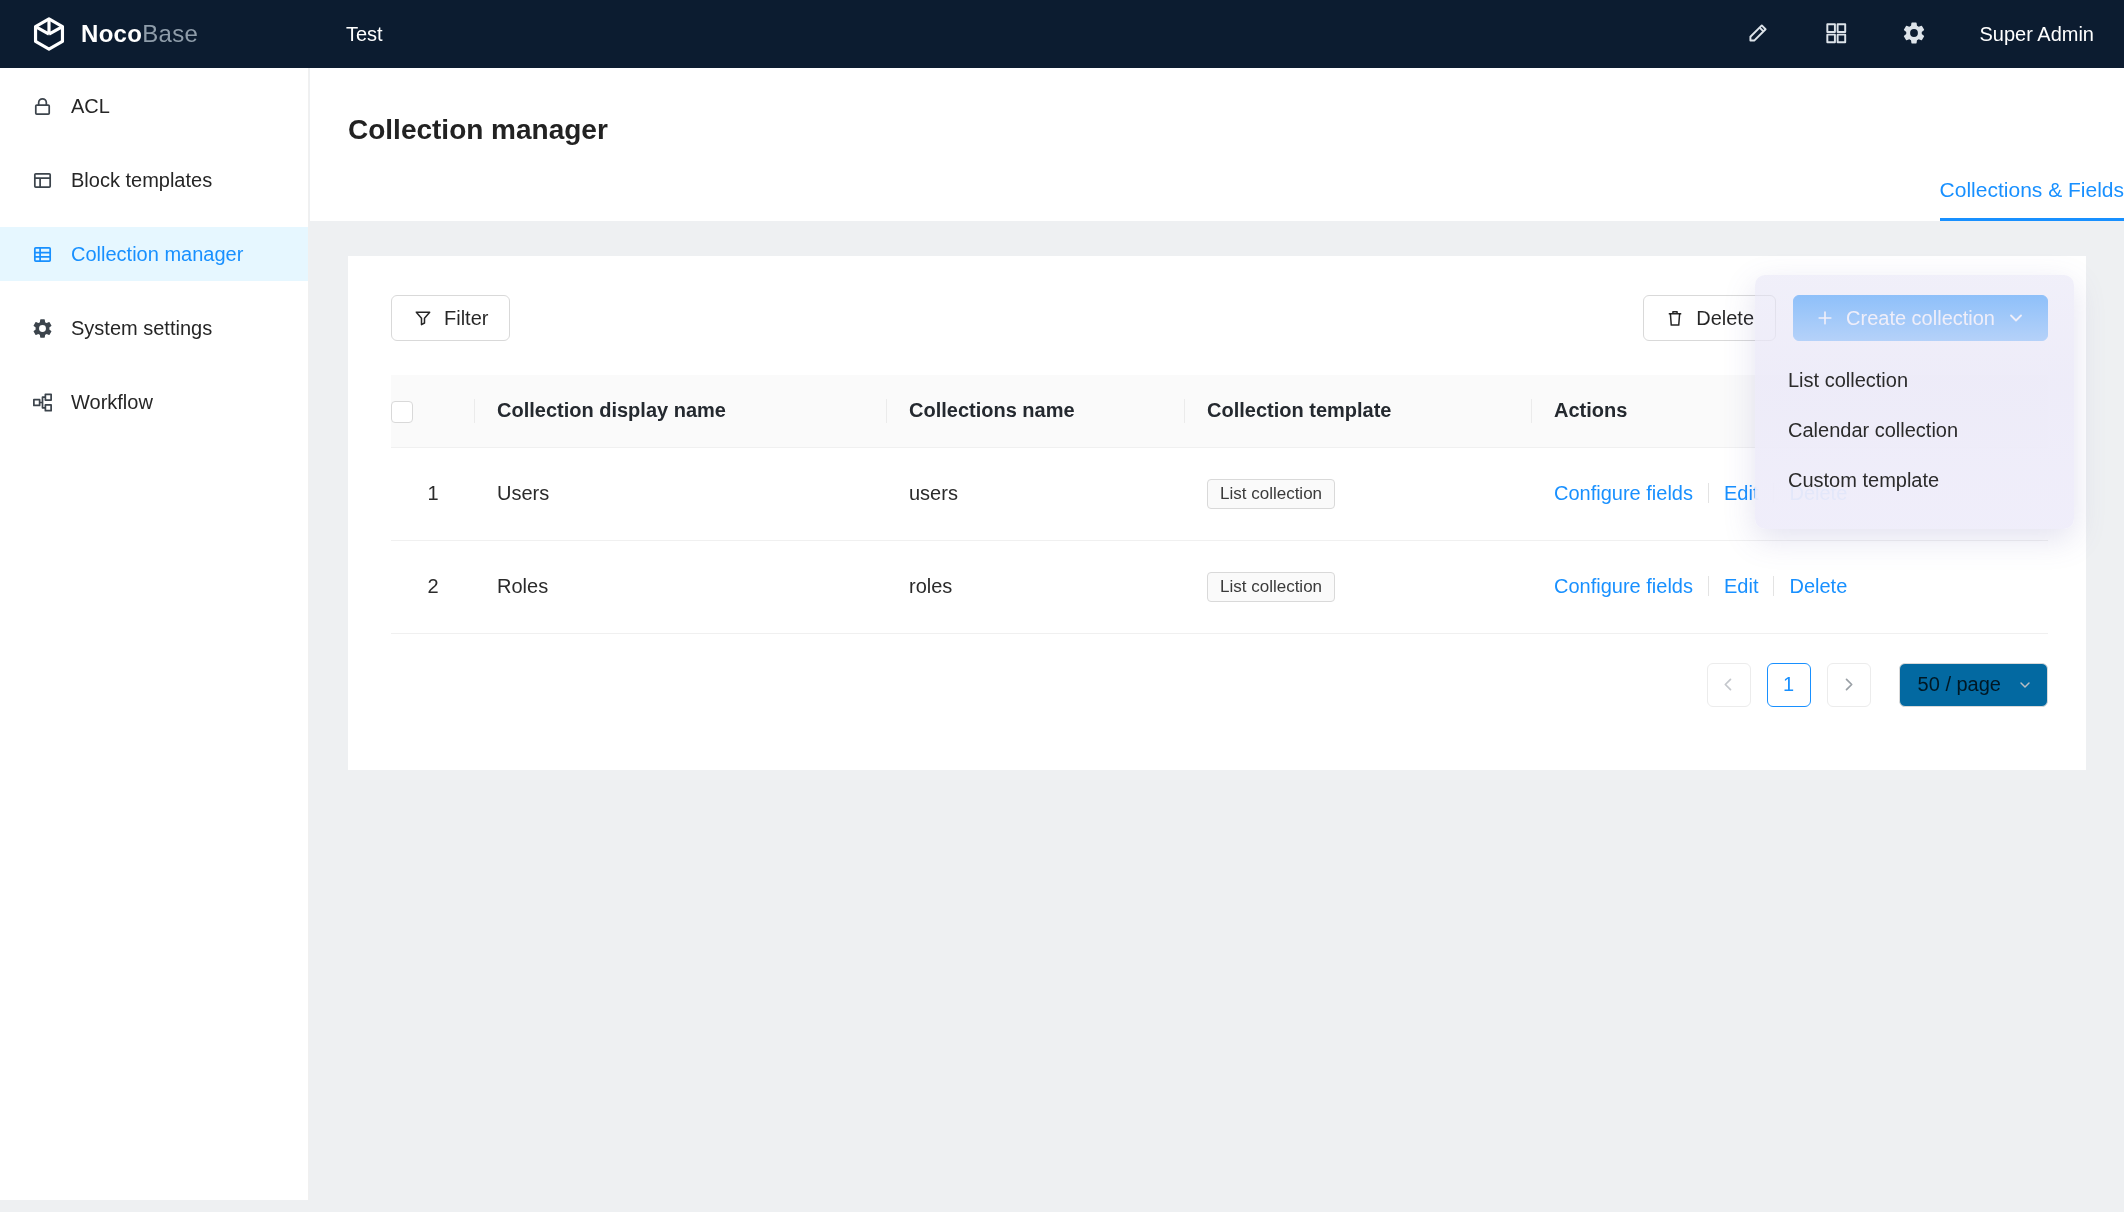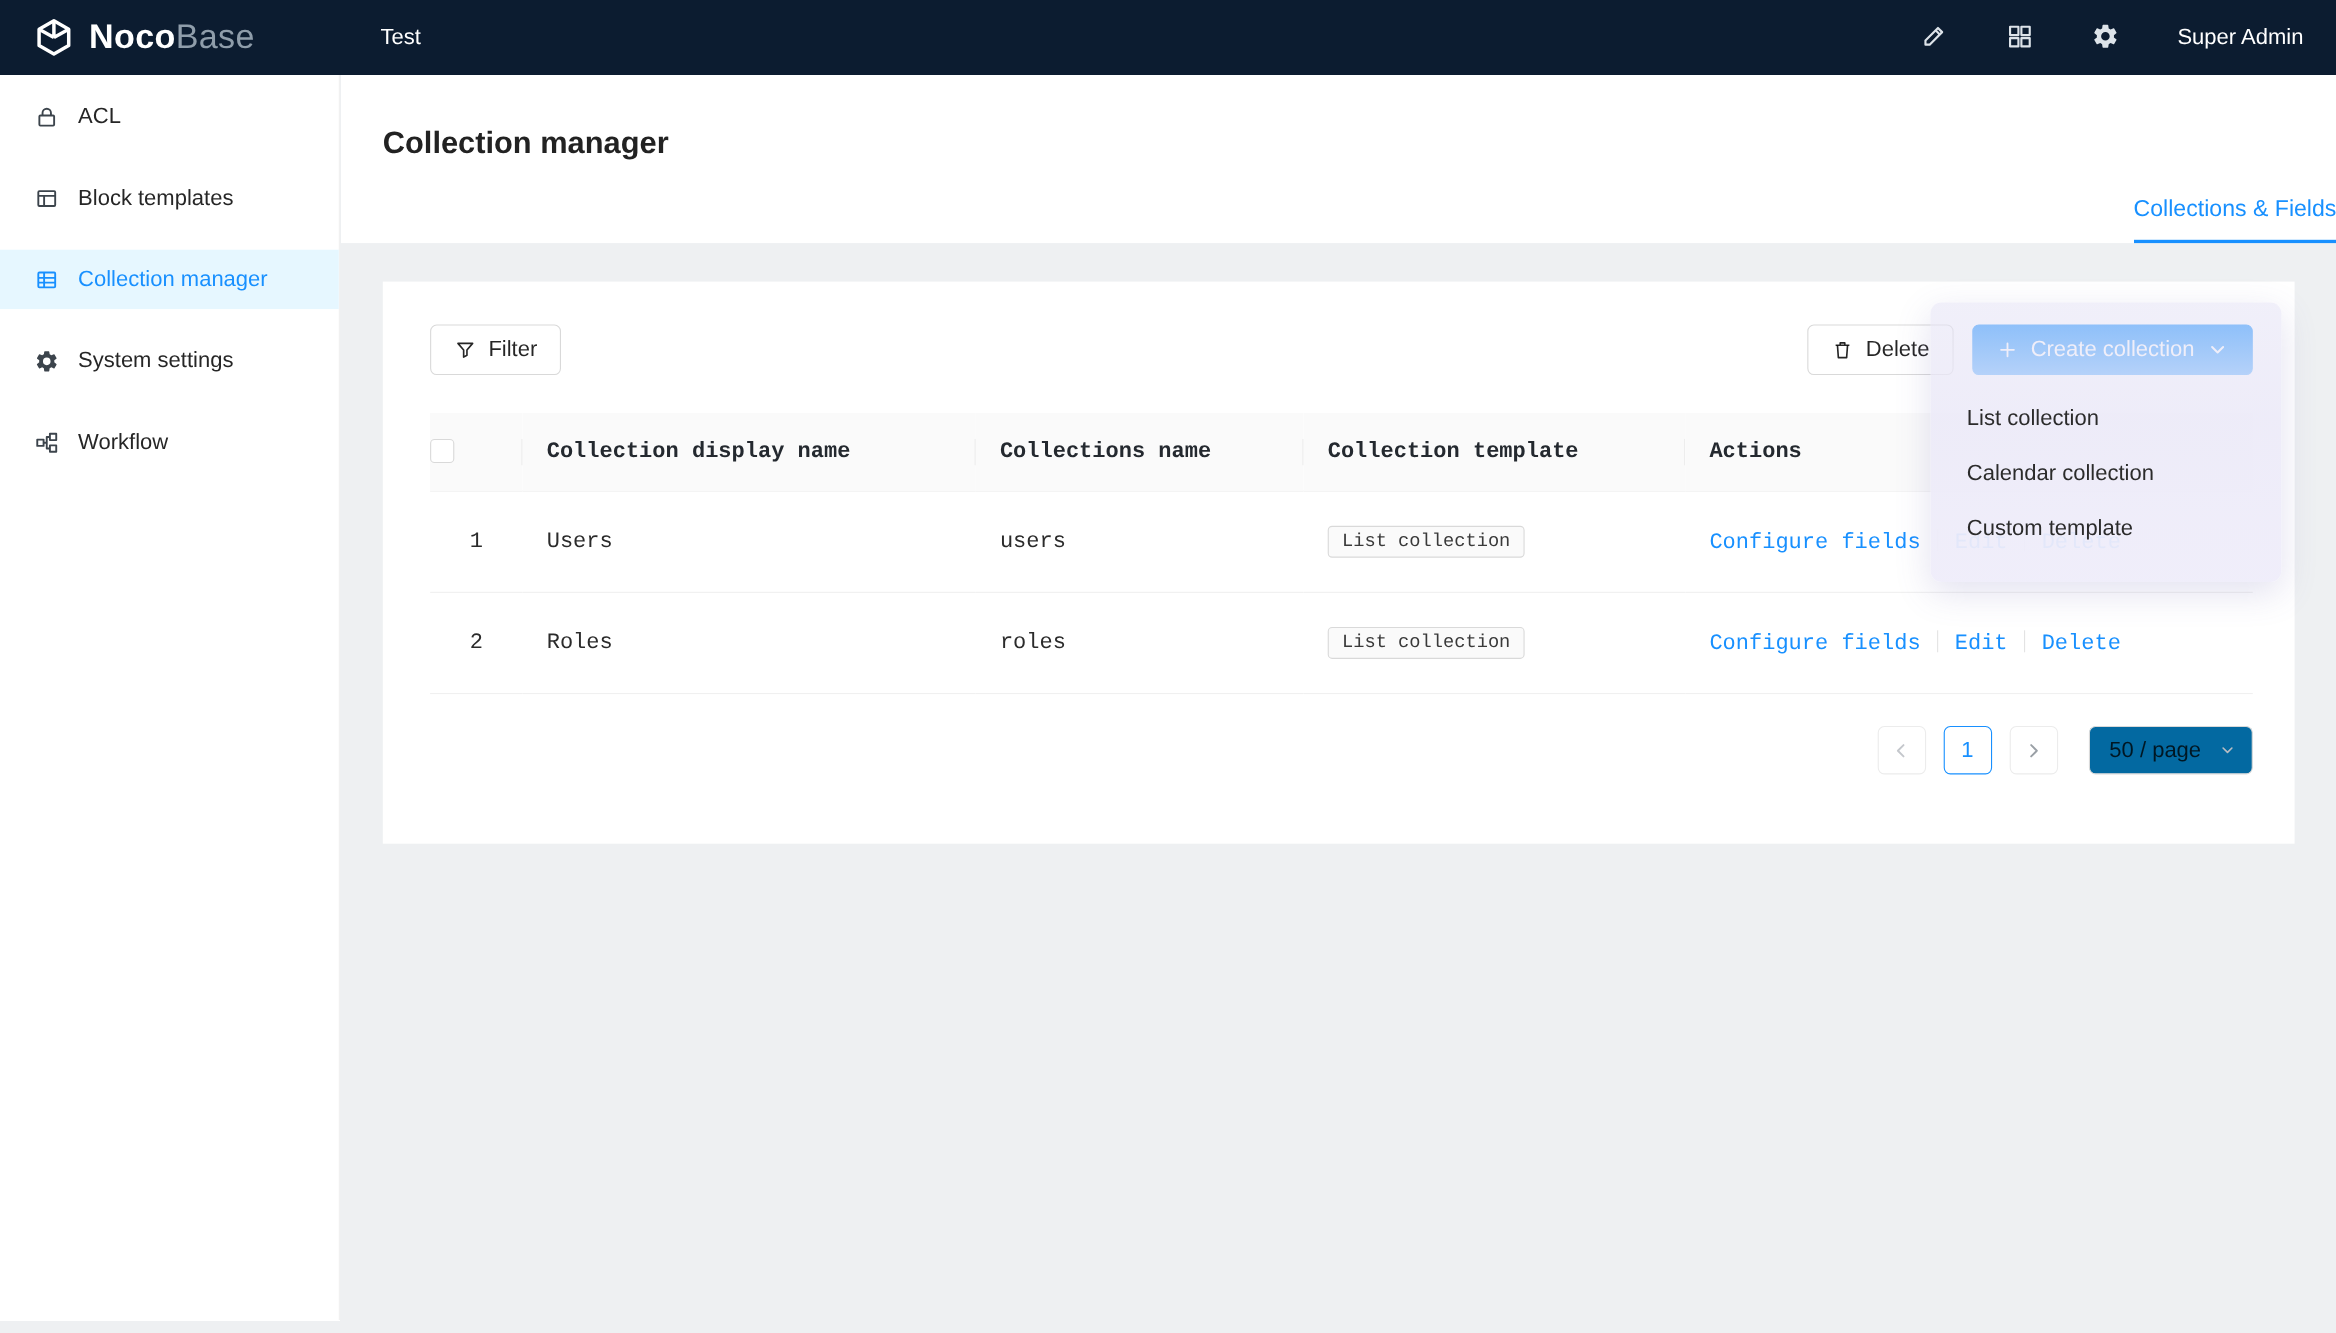--- a/index.html
+++ b/index.html
@@ -10,21 +10,21 @@
     background:#eef0f2; color:rgba(0,0,0,.85);
   }
   svg { display:block; }
   .icon { display:inline-flex; align-items:center; justify-content:center; }
 
   
   .topbar{ position:fixed; top:0; left:0; right:0; height:68px; background:#0c1c30;
            display:flex; align-items:center; z-index:50; }
   .brand{ width:309px; display:flex; align-items:center; gap:13px; padding-left:30px; }
   .brand .icon svg{ width:38px; height:38px; color:#ffffff; }
-  .brand-text{ font-size:31px; color:#ffffff; font-weight:700; letter-spacing:.3px; white-space:nowrap; }
+  .brand-text{ font-size:24px; color:#ffffff; font-weight:700; letter-spacing:.3px; white-space:nowrap; }
   .brand-text .light{ color:#8f9daa; font-weight:400; }
   .topbar-menu-item{ padding-left:37px; font-size:20px; color:#ffffff; cursor:pointer; }
   .topbar-right{ margin-left:auto; display:flex; align-items:center; gap:52px; padding-right:30px; }
   .topbar-icon-btn{ background:none; border:none; padding:0; cursor:pointer; color:#dde3e9; }
   .topbar-icon-btn svg{ width:26px; height:26px; }
   .user-name{ font-size:20px; color:#ffffff; cursor:pointer; }
 
   
   .sidebar{ position:fixed; top:68px; left:0; bottom:12px; width:309px; background:#ffffff;
             border-right:1px solid #f0f0f0; padding-top:11px; z-index:40; }
@@ -49,21 +49,21 @@
   .toolbar{ display:flex; align-items:center; }
   .btn{ height:46px; display:inline-flex; align-items:center; gap:11px; padding:0 21px;
         border:1px solid #d9d9d9; background:#ffffff; border-radius:6px; font-size:20px;
         color:rgba(0,0,0,.85); cursor:pointer; font-family:inherit; white-space:nowrap; }
   .btn svg{ width:20px; height:20px; }
   .toolbar-right{ margin-left:auto; display:flex; gap:17px; }
   .btn-primary{ background:#1890ff; border-color:#1890ff; color:#ffffff; }
   .btn-primary svg{ color:#ffffff; }
 
   
-  .table{ width:100%; border-collapse:collapse; margin-top:34px; font-size:20px;font-family:Liberation Mono, monospace; }
+  .table{ width:100%; border-collapse:collapse; margin-top:34px; font-size:20px; }
   .table th{ background:#fafafa; text-align:left; font-weight:600; color:#24292f;
              padding:24px 22px; position:relative; border-bottom:1px solid #f0f0f0; }
   .table th:not(:last-child)::after{ content:""; position:absolute; right:0; top:50%;
              transform:translateY(-50%); width:1px; height:24px; background:rgba(0,0,0,.06); }
   .table td{ padding:31px 22px; border-bottom:1px solid #f0f0f0; color:#2b2b2b; }
   .cell-center{ text-align:center; padding-left:0 !important; padding-right:0 !important; }
   .checkbox{ width:22px; height:22px; border:1px solid #d9d9d9; border-radius:4px;
              background:#ffffff; display:inline-block; vertical-align:middle; cursor:pointer; }
   .tag{ display:inline-block; border:1px solid #d9d9d9; background:#fafafa; border-radius:4px;
         padding:4px 12px; font-size:17px; color:#3a3a3a; }

